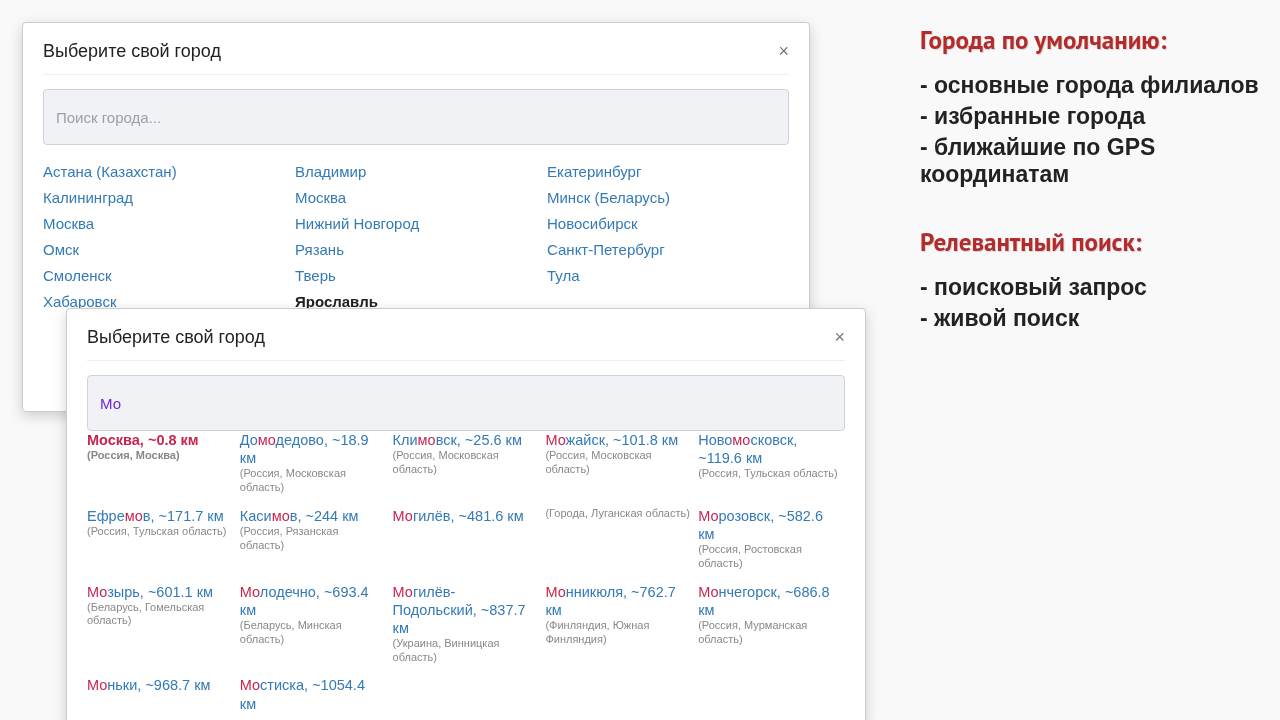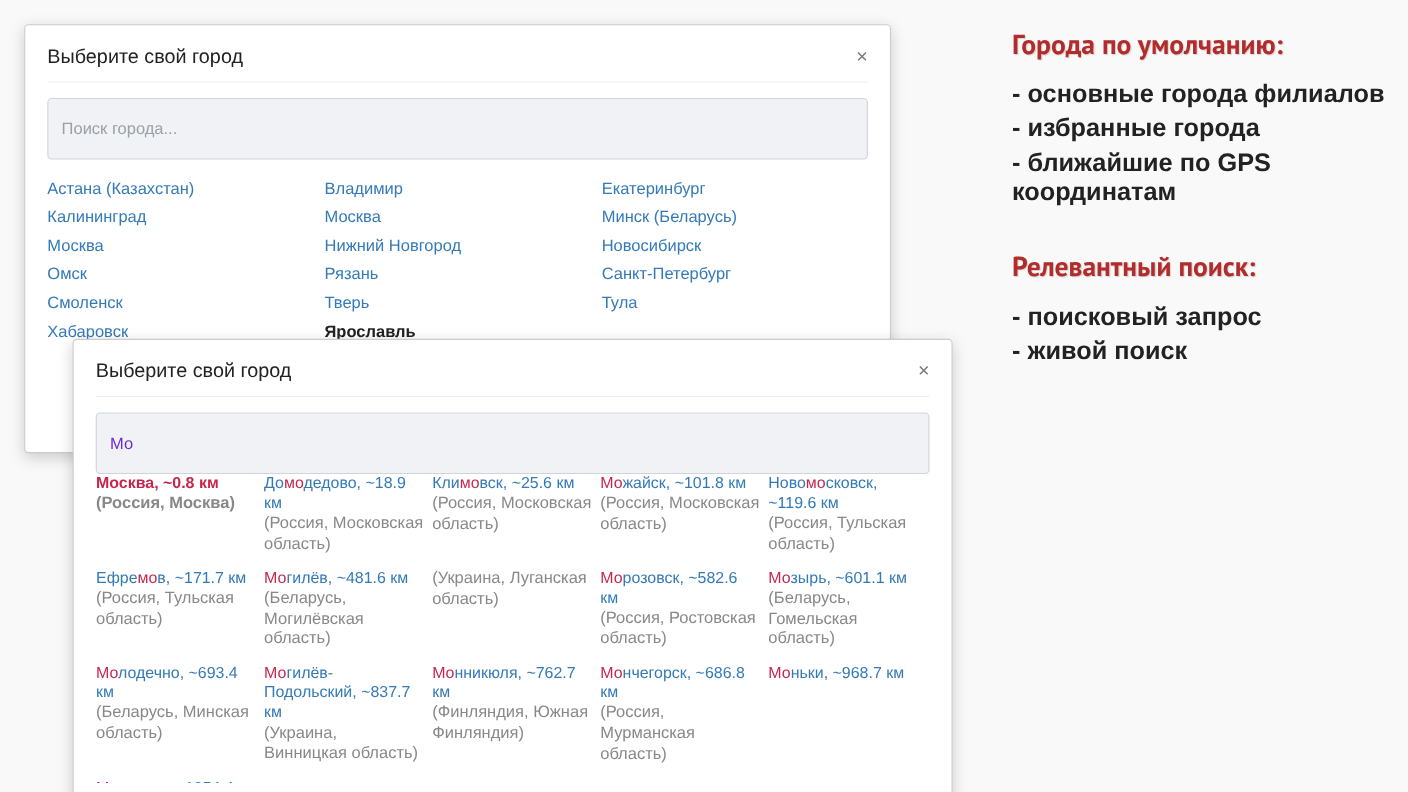--- a/index.html
+++ b/index.html
@@ -73,21 +73,21 @@
     grid-template-columns: repeat(5, 1fr);
     column-gap: 8px;
     row-gap: 12px;
     max-height: 280px;
     overflow-y: scroll;
     padding-right: 2px;
   }
   .res { font-size: 14.5px; line-height: 1.25; cursor: pointer; }
   .res-name { color: #337ab7; }
   .res.sel .res-name { color: #c7254e; font-weight: 700; }
-  .res-sub { color: #888; font-size: 15px; }
+  .res-sub { color: #888; font-size: 11px; }
   .res.sel .res-sub { color: #888; font-weight: 700; }
   .hl { color: #c7254e; }
   
   .results::-webkit-scrollbar { width: 14px; }
   .results::-webkit-scrollbar-track { background: #f1f1f1; }
   .results::-webkit-scrollbar-thumb { background: #c1c1c1; border-radius: 0; }
 
   
   .anno {
     position: absolute;
@@ -167,25 +167,28 @@
       </div>
       <div class="res">
         <div class="res-name">Ново<span class="hl">мо</span>сковск, ~119.6 км</div>
         <div class="res-sub">(Россия, Тульская область)</div>
       </div>
       <div class="res">
         <div class="res-name">Ефре<span class="hl">мо</span>в, ~171.7 км</div>
         <div class="res-sub">(Россия, Тульская область)</div>
       </div>
       <div class="res">
+        <div class="res-name">Каси<span class="hl">мо</span>в, ~244 км</div>
+        <div class="res-sub">(Россия, Рязанская область)</div>
+      </div>
+      <div class="res">
         <div class="res-name"><span class="hl">Мо</span>гилёв, ~481.6 км</div>
-        <div class="res-sub">(Беларусь, Могилёвская область)</div>
-      </div>
-      <div class="res">
-        <div class="res-sub">(Украина, Луганская область)</div>
+      </div>
+      <div class="res">
+        <div class="res-sub">(Города, Луганская область)</div>
       </div>
       <div class="res">
         <div class="res-name"><span class="hl">Мо</span>розовск, ~582.6 км</div>
         <div class="res-sub">(Россия, Ростовская область)</div>
       </div>
       <div class="res">
         <div class="res-name"><span class="hl">Мо</span>зырь, ~601.1 км</div>
         <div class="res-sub">(Беларусь, Гомельская область)</div>
       </div>
       <div class="res">

